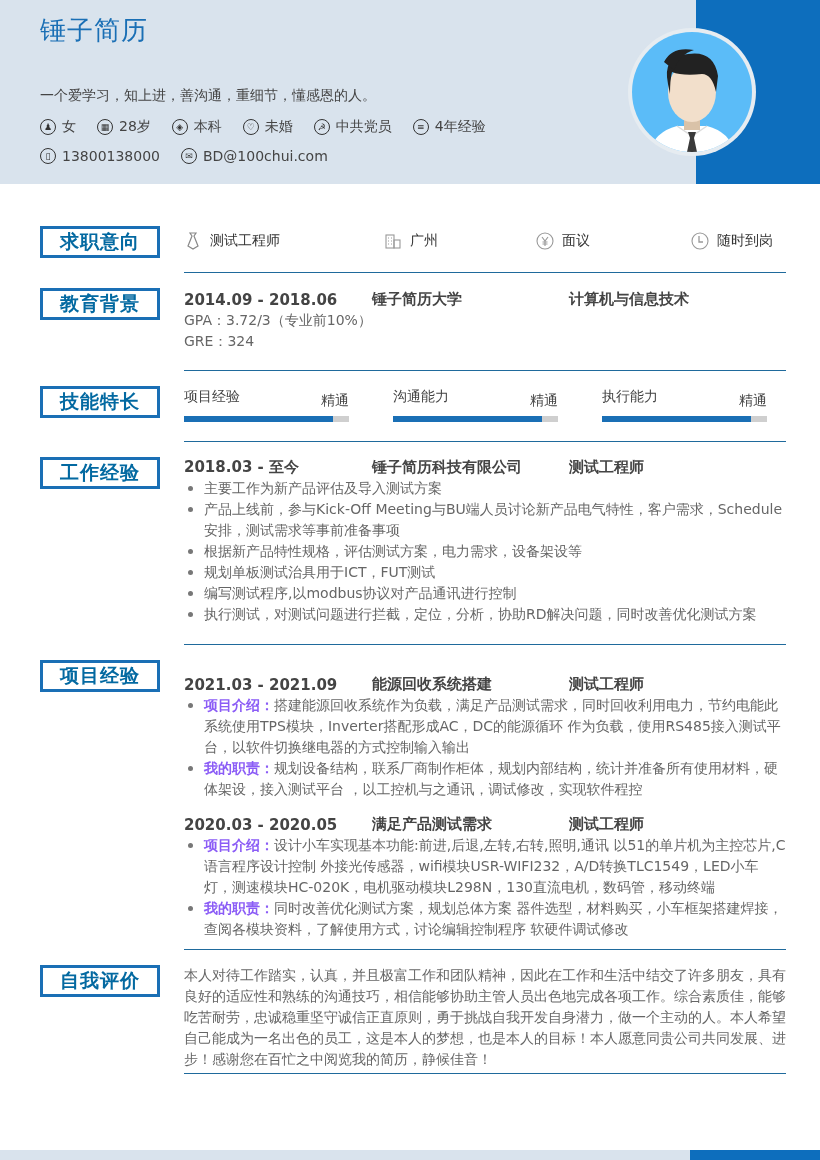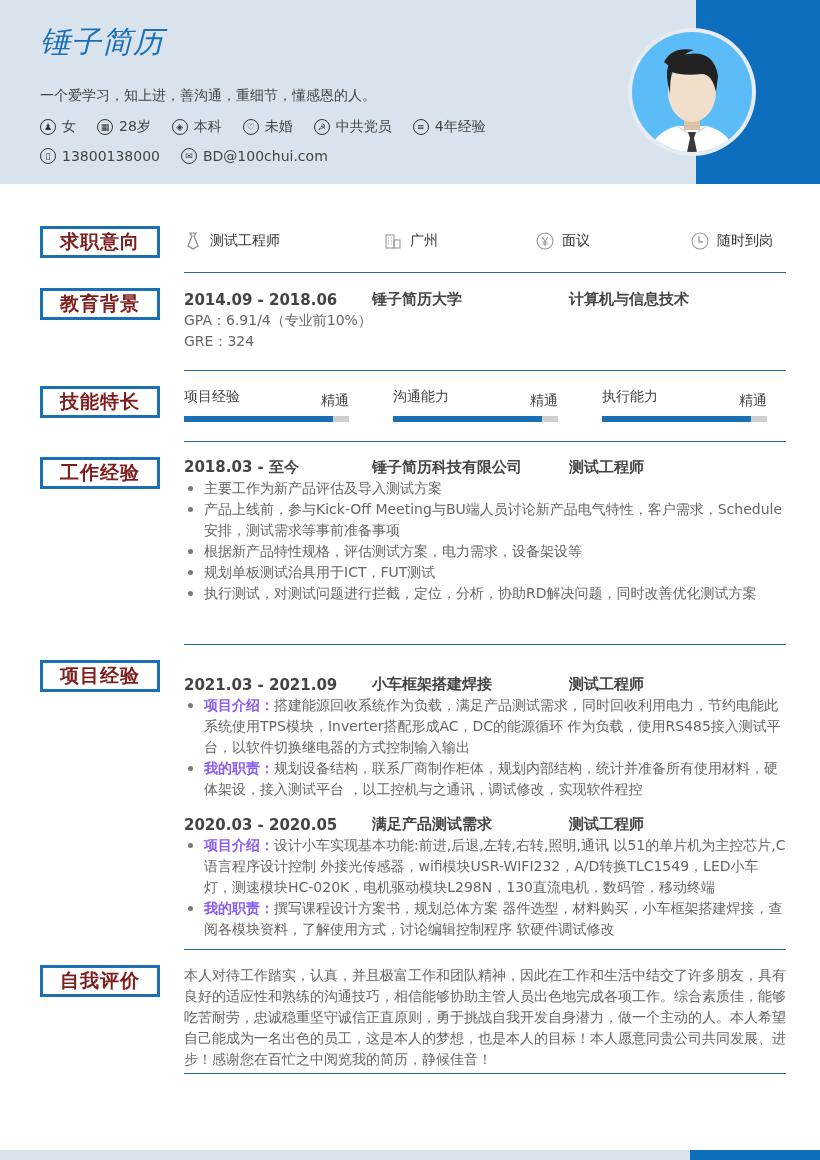--- a/index.html
+++ b/index.html
@@ -2,33 +2,33 @@
 <html><head>
 <meta charset="utf-8">
 <style>
   * { margin: 0; padding: 0; box-sizing: border-box; }
   html, body { width: 820px; height: 1160px; background: #ffffff; overflow: hidden; }
   body { position: relative; font-family: "DejaVu Sans", "Liberation Sans", sans-serif; color: #555; }
 
   
   .header { position: absolute; left: 0; top: 0; width: 820px; height: 184px; background: #d9e3ed; }
   .header-block { position: absolute; left: 696px; top: 0; width: 124px; height: 184px; background: #0d6ebd; }
-  .name { position: absolute; left: 40px; top: 22px; font-size: 30px; color: #1a6fb5; letter-spacing: 1px; font-style: italic; }
+  .name { position: absolute; left: 40px; top: 13px; font-size: 26px; color: #1a6fb5; letter-spacing: 1px; }
   .motto { position: absolute; left: 40px; top: 87px; font-size: 14px; color: #444; }
   .info-row { position: absolute; left: 40px; display: flex; align-items: center; font-size: 14px; color: #444; }
   .info-row.r1 { top: 118px; }
   .info-row.r2 { top: 148px; }
   .info-item { display: flex; align-items: center; margin-right: 21px; white-space: nowrap; }
   .ico-circ { width: 16px; height: 16px; border: 1px solid #333; border-radius: 50%; display: inline-flex; align-items: center; justify-content: center; font-size: 9px; color: #333; margin-right: 6px; line-height: 1; }
 
   .avatar { position: absolute; left: 628px; top: 28px; width: 128px; height: 128px; border-radius: 50%; background: #e6ecf1; padding: 4px; }
   .avatar svg { width: 120px; height: 120px; border-radius: 50%; display: block; }
 
   
-  .sec-title { position: absolute; left: 40px; width: 120px; height: 32px; border: 3px solid #1a6fb5; color: #7f1d1d; font-size: 19px; font-weight: bold; display: flex; align-items: center; justify-content: center; letter-spacing: 1px; background: #fff; }
+  .sec-title { position: absolute; left: 40px; width: 120px; height: 32px; border: 3px solid #1a6fb5; color: #0369a1; font-size: 19px; font-weight: bold; display: flex; align-items: center; justify-content: center; letter-spacing: 1px; background: #fff; }
   .hr { position: absolute; left: 184px; width: 602px; height: 1px; background: #1f6a9c; }
 
   .content { position: absolute; left: 184px; width: 602px; }
 
   .intent-row { display: flex; align-items: center; font-size: 14px; color: #333; }
   .intent-item { display: flex; align-items: center; }
   .intent-item .ico { width: 18px; height: 18px; margin-right: 8px; display: inline-flex; align-items: center; justify-content: center; color: #888; }
 
   .line-head { display: flex; font-size: 15px; font-weight: bold; color: #444; height: 21px; align-items: center; }
   .line-head .c1 { width: 188px; }
@@ -157,21 +157,21 @@
 </div>
 <div class="hr" style="top:272px;"></div>
 
 <div class="sec-title" style="top:288px;">教育背景</div>
 <div class="content" style="top:289px;">
   <div class="line-head">
     <span class="c1">2014.09 - 2018.06</span>
     <span class="c2">锤子简历大学</span>
     <span>计算机与信息技术</span>
   </div>
-  <div class="sub-line">GPA：6.91/4（专业前10%）</div>
+  <div class="sub-line">GPA：3.72/3（专业前10%）</div>
   <div class="sub-line">GRE：324</div>
 </div>
 <div class="hr" style="top:370px;"></div>
 
 <div class="sec-title" style="top:386px;">技能特长</div>
 <div class="content" style="top:388px;">
   <div class="skills">
     <div class="skill">
       <div class="skill-top">
         <span>项目经验</span>
@@ -208,47 +208,48 @@
   <div class="line-head">
     <span class="c1">2018.03 - 至今</span>
     <span class="c2">锤子简历科技有限公司</span>
     <span>测试工程师</span>
   </div>
   <ul class="bullets">
     <li>主要工作为新产品评估及导入测试方案</li>
     <li>产品上线前，参与Kick-Off Meeting与BU端人员讨论新产品电气特性，客户需求，Schedule安排，测试需求等事前准备事项</li>
     <li>根据新产品特性规格，评估测试方案，电力需求，设备架设等</li>
     <li>规划单板测试治具用于ICT，FUT测试</li>
+    <li>编写测试程序,以modbus协议对产品通讯进行控制</li>
     <li>执行测试，对测试问题进行拦截，定位，分析，协助RD解决问题，同时改善优化测试方案</li>
   </ul>
 </div>
 <div class="hr" style="top:644px;"></div>
 
 <div class="sec-title" style="top:660px;">项目经验</div>
 <div class="content" style="top:660px;margin-top:14px;">
   <div>
     <div class="line-head">
       <span class="c1">2021.03 - 2021.09</span>
-      <span class="c2">小车框架搭建焊接</span>
+      <span class="c2">能源回收系统搭建</span>
       <span>测试工程师</span>
     </div>
     <ul class="bullets">
       <li><b>项目介绍：</b><span>搭建能源回收系统作为负载，满足产品测试需求，同时回收利用电力，节约电能此系统使用TPS模块，Inverter搭配形成AC，DC的能源循环 作为负载，使用RS485接入测试平台，以软件切换继电器的方式控制输入输出</span></li>
       <li><b>我的职责：</b><span>规划设备结构，联系厂商制作柜体，规划内部结构，统计并准备所有使用材料，硬体架设，接入测试平台 ，以工控机与之通讯，调试修改，实现软件程控</span></li>
     </ul>
   </div>
   <div style="margin-top:14px;">
     <div class="line-head">
       <span class="c1">2020.03 - 2020.05</span>
       <span class="c2">满足产品测试需求</span>
       <span>测试工程师</span>
     </div>
     <ul class="bullets">
       <li><b>项目介绍：</b><span>设计小车实现基本功能:前进,后退,左转,右转,照明,通讯 以51的单片机为主控芯片,C语言程序设计控制 外接光传感器，wifi模块USR-WIFI232，A/D转换TLC1549，LED小车灯，测速模块HC-020K，电机驱动模块L298N，130直流电机，数码管，移动终端</span></li>
-      <li><b>我的职责：</b><span>撰写课程设计方案书，规划总体方案 器件选型，材料购买，小车框架搭建焊接，查阅各模块资料，了解使用方式，讨论编辑控制程序 软硬件调试修改</span></li>
+      <li><b>我的职责：</b><span>同时改善优化测试方案，规划总体方案 器件选型，材料购买，小车框架搭建焊接，查阅各模块资料，了解使用方式，讨论编辑控制程序 软硬件调试修改</span></li>
     </ul>
   </div>
 </div>
 <div class="hr" style="top:949px;"></div>
 
 <div class="sec-title" style="top:965px;">自我评价</div>
 <div class="content" style="top:965px;">
   <div class="para">本人对待工作踏实，认真，并且极富工作和团队精神，因此在工作和生活中结交了许多朋友，具有良好的适应性和熟练的沟通技巧，相信能够协助主管人员出色地完成各项工作。综合素质佳，能够吃苦耐劳，忠诚稳重坚守诚信正直原则，勇于挑战自我开发自身潜力，做一个主动的人。本人希望自己能成为一名出色的员工，这是本人的梦想，也是本人的目标！本人愿意同贵公司共同发展、进步！感谢您在百忙之中阅览我的简历，静候佳音！</div>
 </div>
 <div class="hr" style="top:1073px;"></div>

